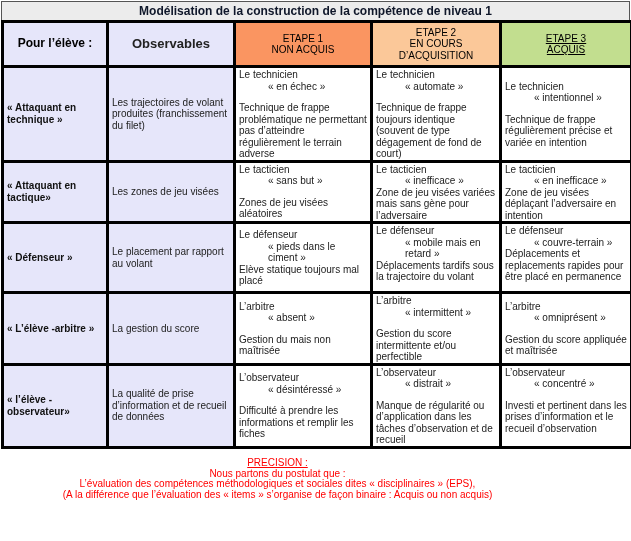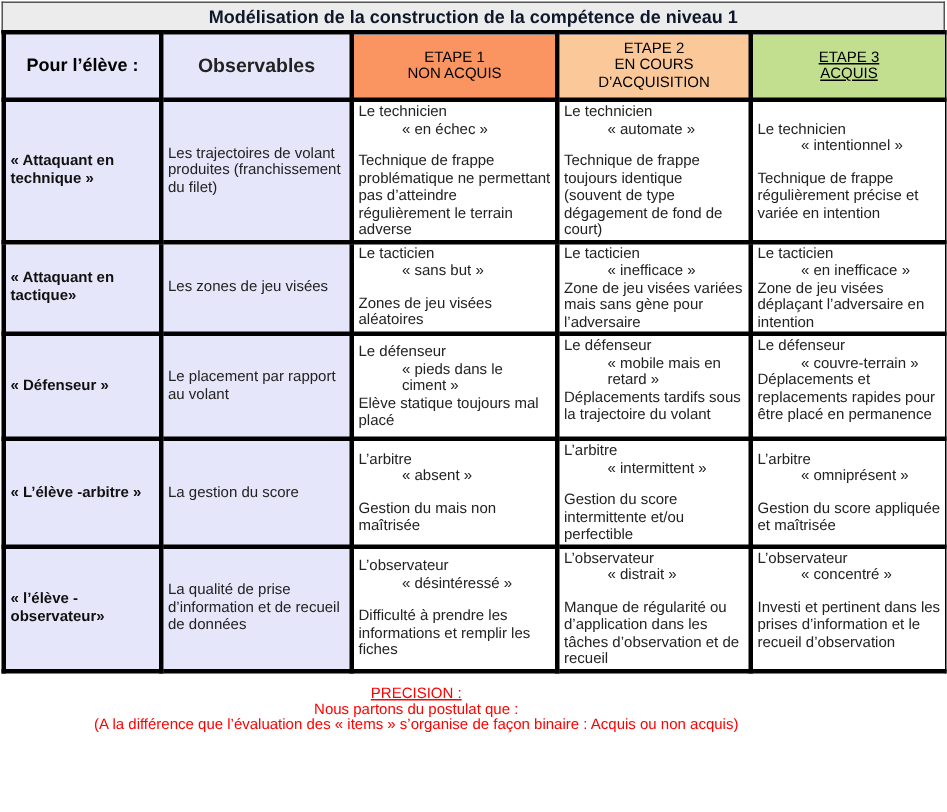--- a/index.html
+++ b/index.html
@@ -180,14 +180,15 @@
       <span class="gap"></span>
       <div class="desc">Investi et pertinent dans les prises d’information et le recueil d’observation</div>
     </td>
   </tr>
 </tbody>
   </table>
 
 <div class="note">
   <div class="ptitle">PRECISION :</div>
   <div>Nous partons du postulat que :</div>
+  <div>L’évaluation des compétences méthodologiques et sociales dites « disciplinaires » (EPS),</div>
   <div>(A la différence que l’évaluation des « items » s’organise de façon binaire : Acquis ou non acquis)</div>
 </div>
 
 </body></html>

